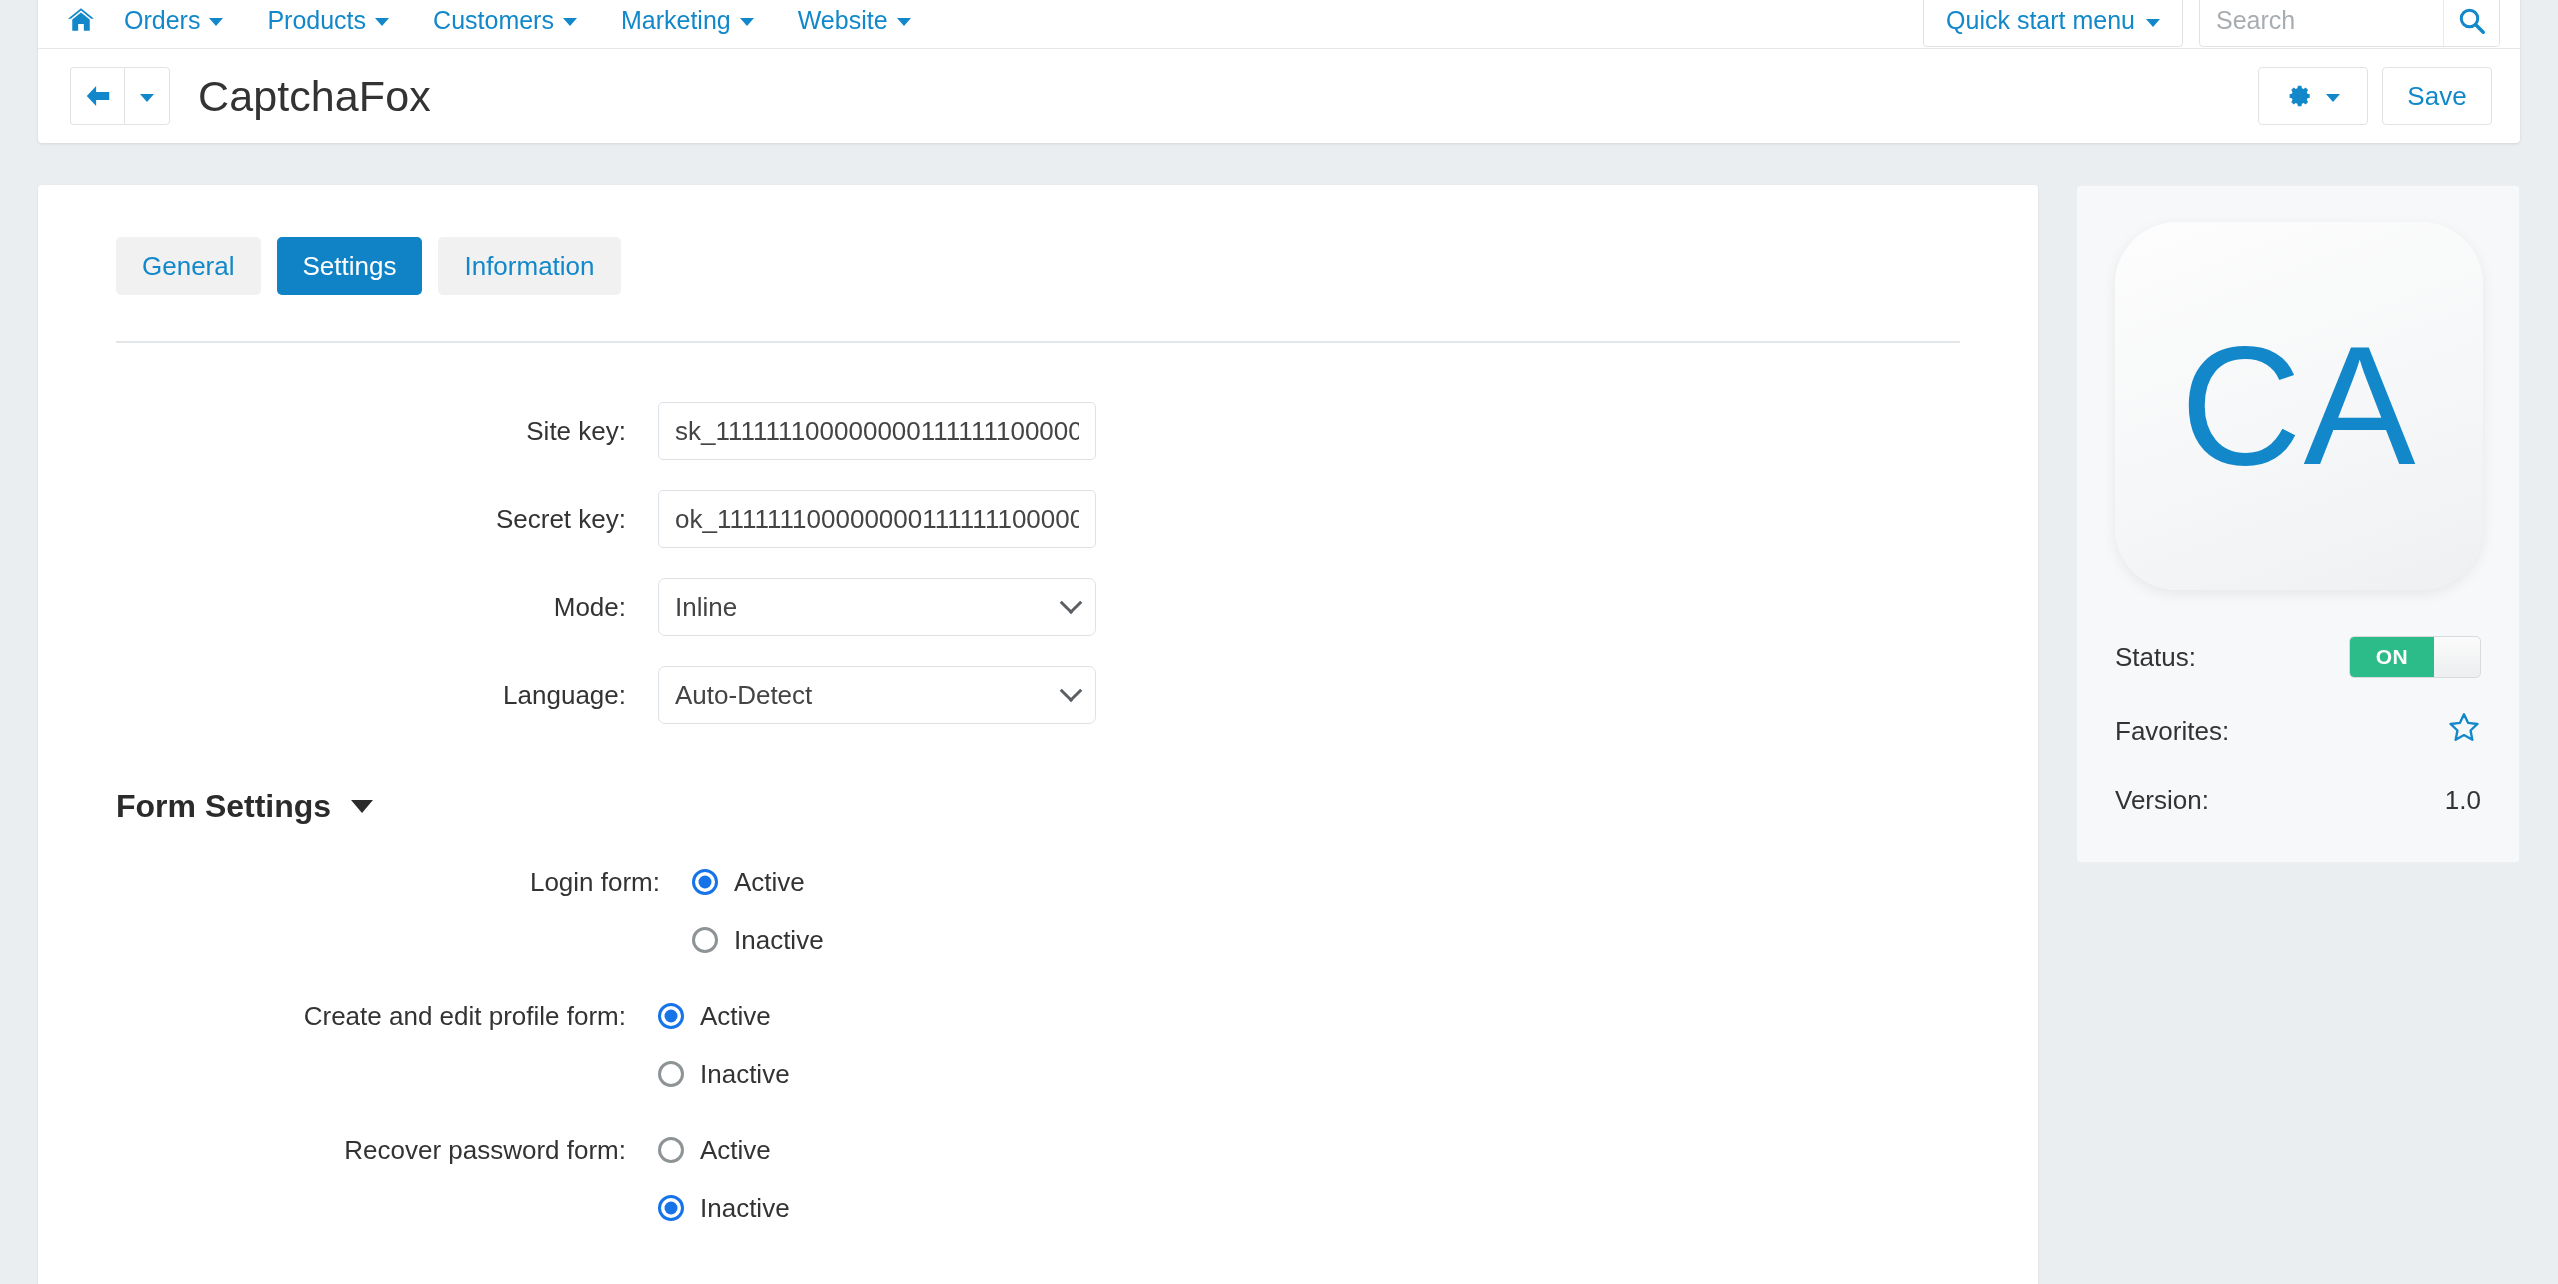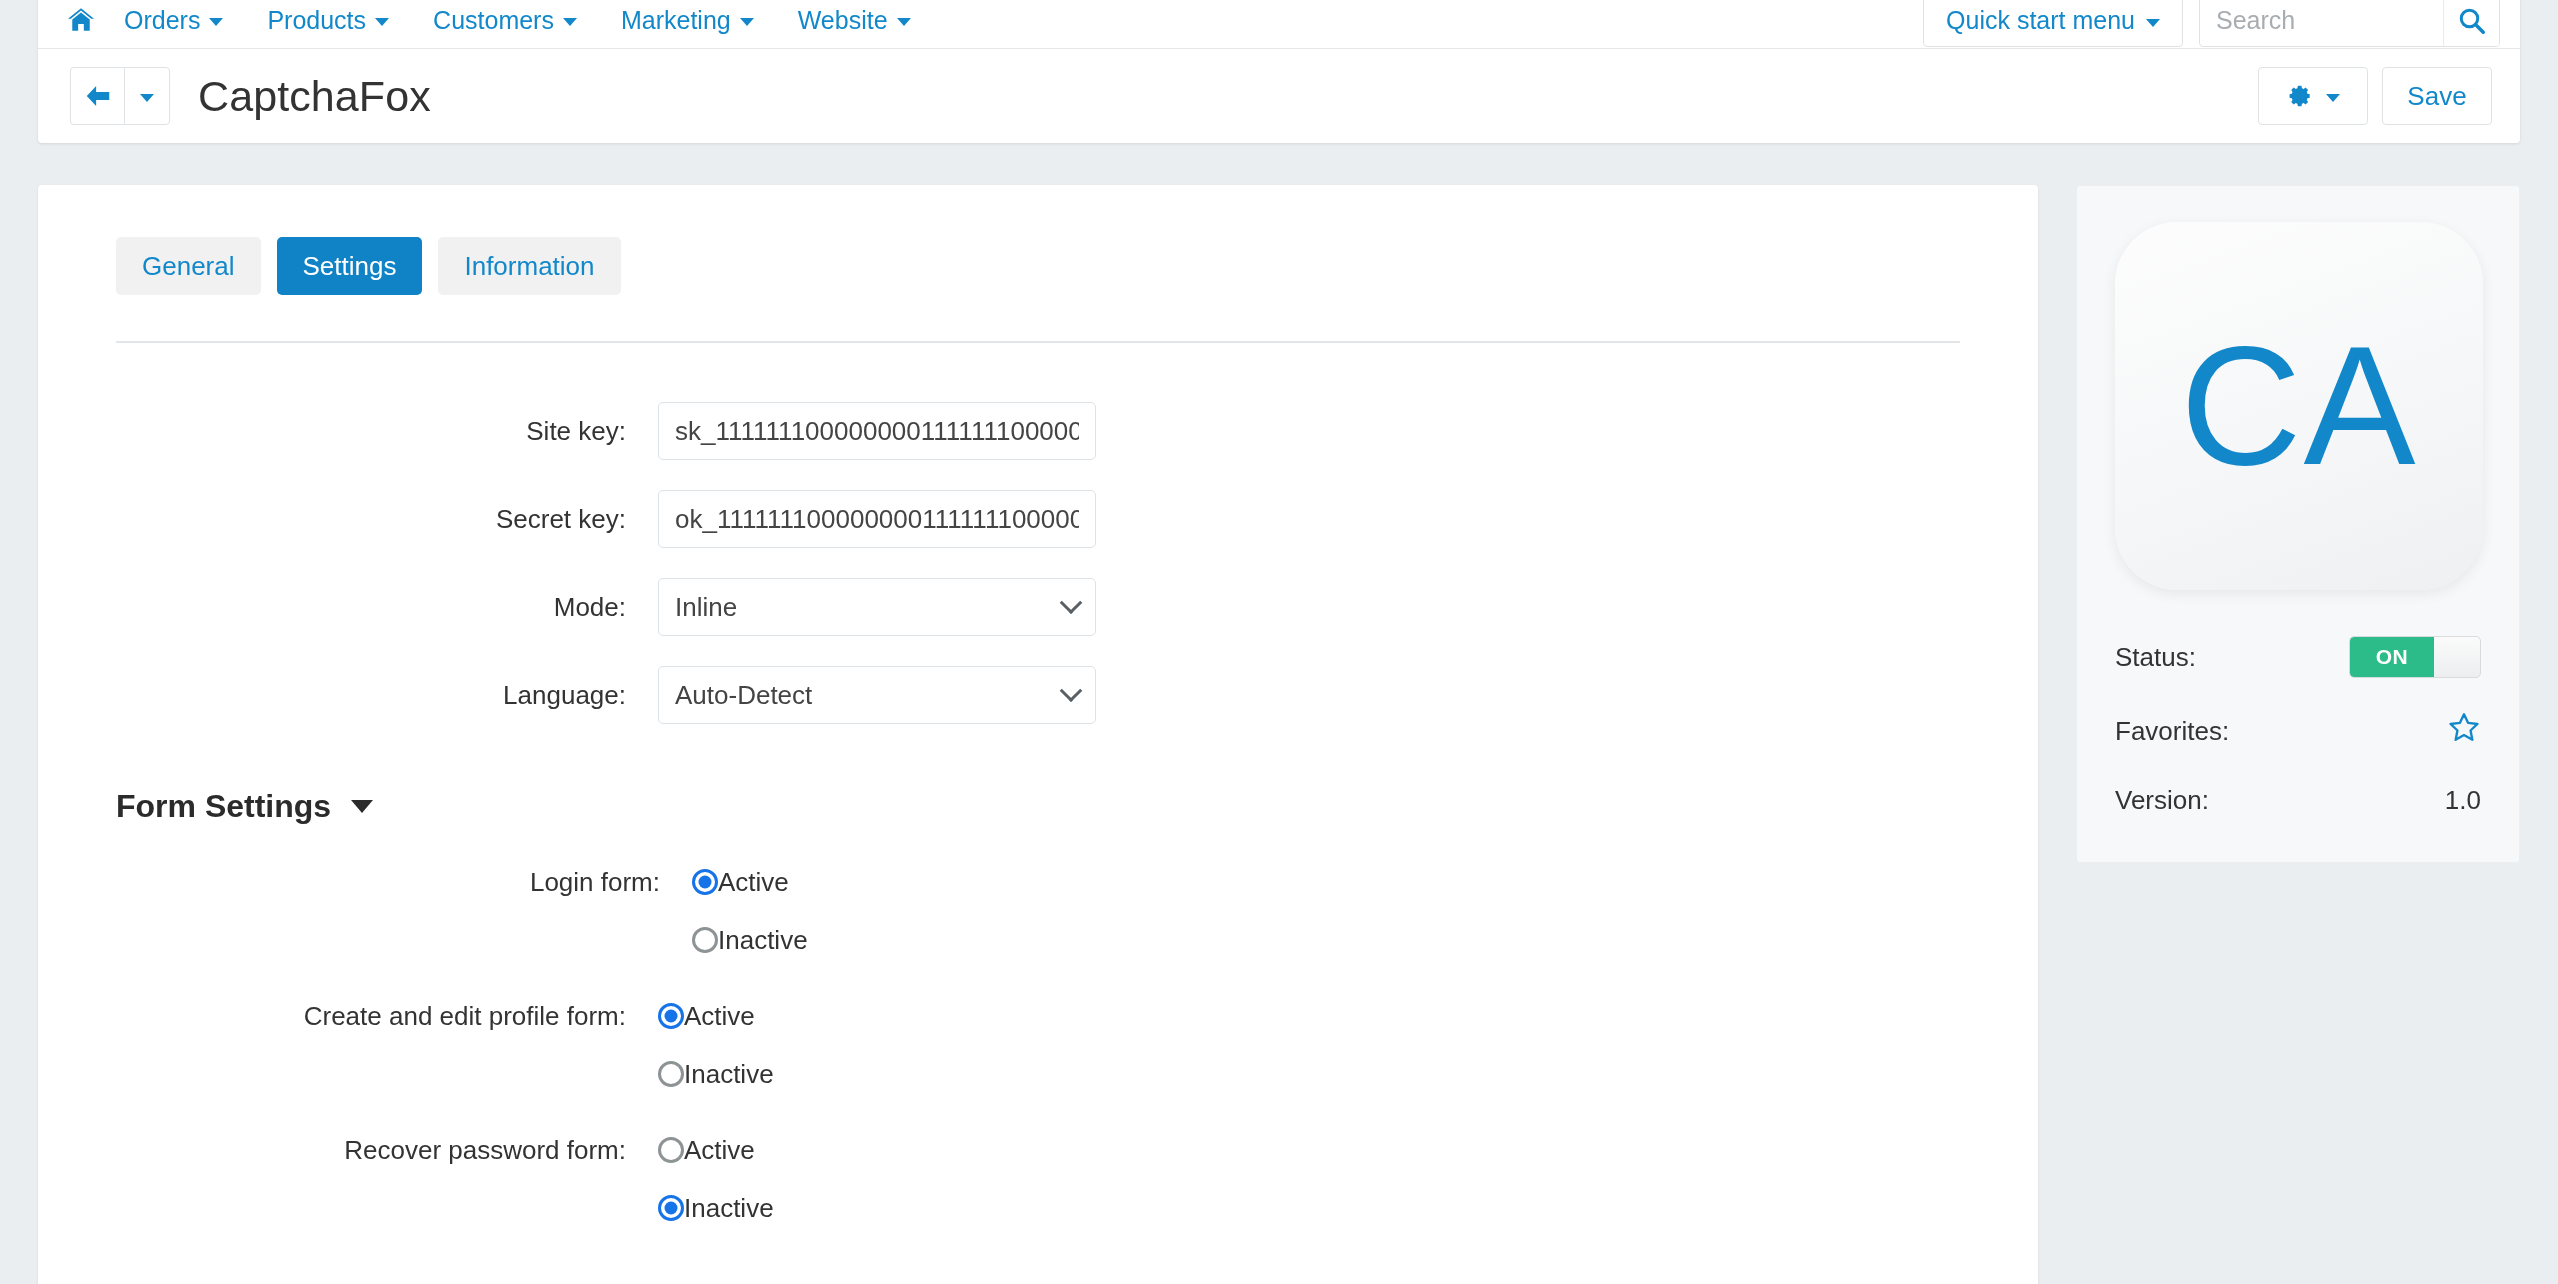--- a/index.html
+++ b/index.html
@@ -234,20 +234,21 @@
     color: #444;
     padding: 0 16px;
     font-family: "Liberation Sans", sans-serif;
     outline: none;
   }
   .select-box {
     position: relative;
     display: flex;
     align-items: center;
     cursor: pointer;
+    border-radius: 7px;
   }
   .select-box .sel-val { flex: 1; color: #444; }
   .chev {
     width: 16px; height: 16px;
     border-right: 3px solid #5a5f63;
     border-bottom: 3px solid #5a5f63;
     transform: rotate(45deg) translate(-3px,-3px);
   }
 
   
@@ -264,21 +265,21 @@
     width: 0; height: 0;
     border-left: 11px solid transparent;
     border-right: 11px solid transparent;
     border-top: 13px solid #2b2b2b;
     cursor: pointer;
   }
 
   
   .radio-group { display: flex; flex-direction: column; gap: 12px; }
   .radio-row {
-    display: flex; align-items: center; 
+    display: flex; align-items: center; gap: 16px;
     cursor: pointer;
     height: 46px;
   }
   .radio {
     width: 26px; height: 26px;
     border-radius: 50%;
     border: 3px solid #8e9396;
     background: #fff;
     display: inline-block;
     position: relative;

